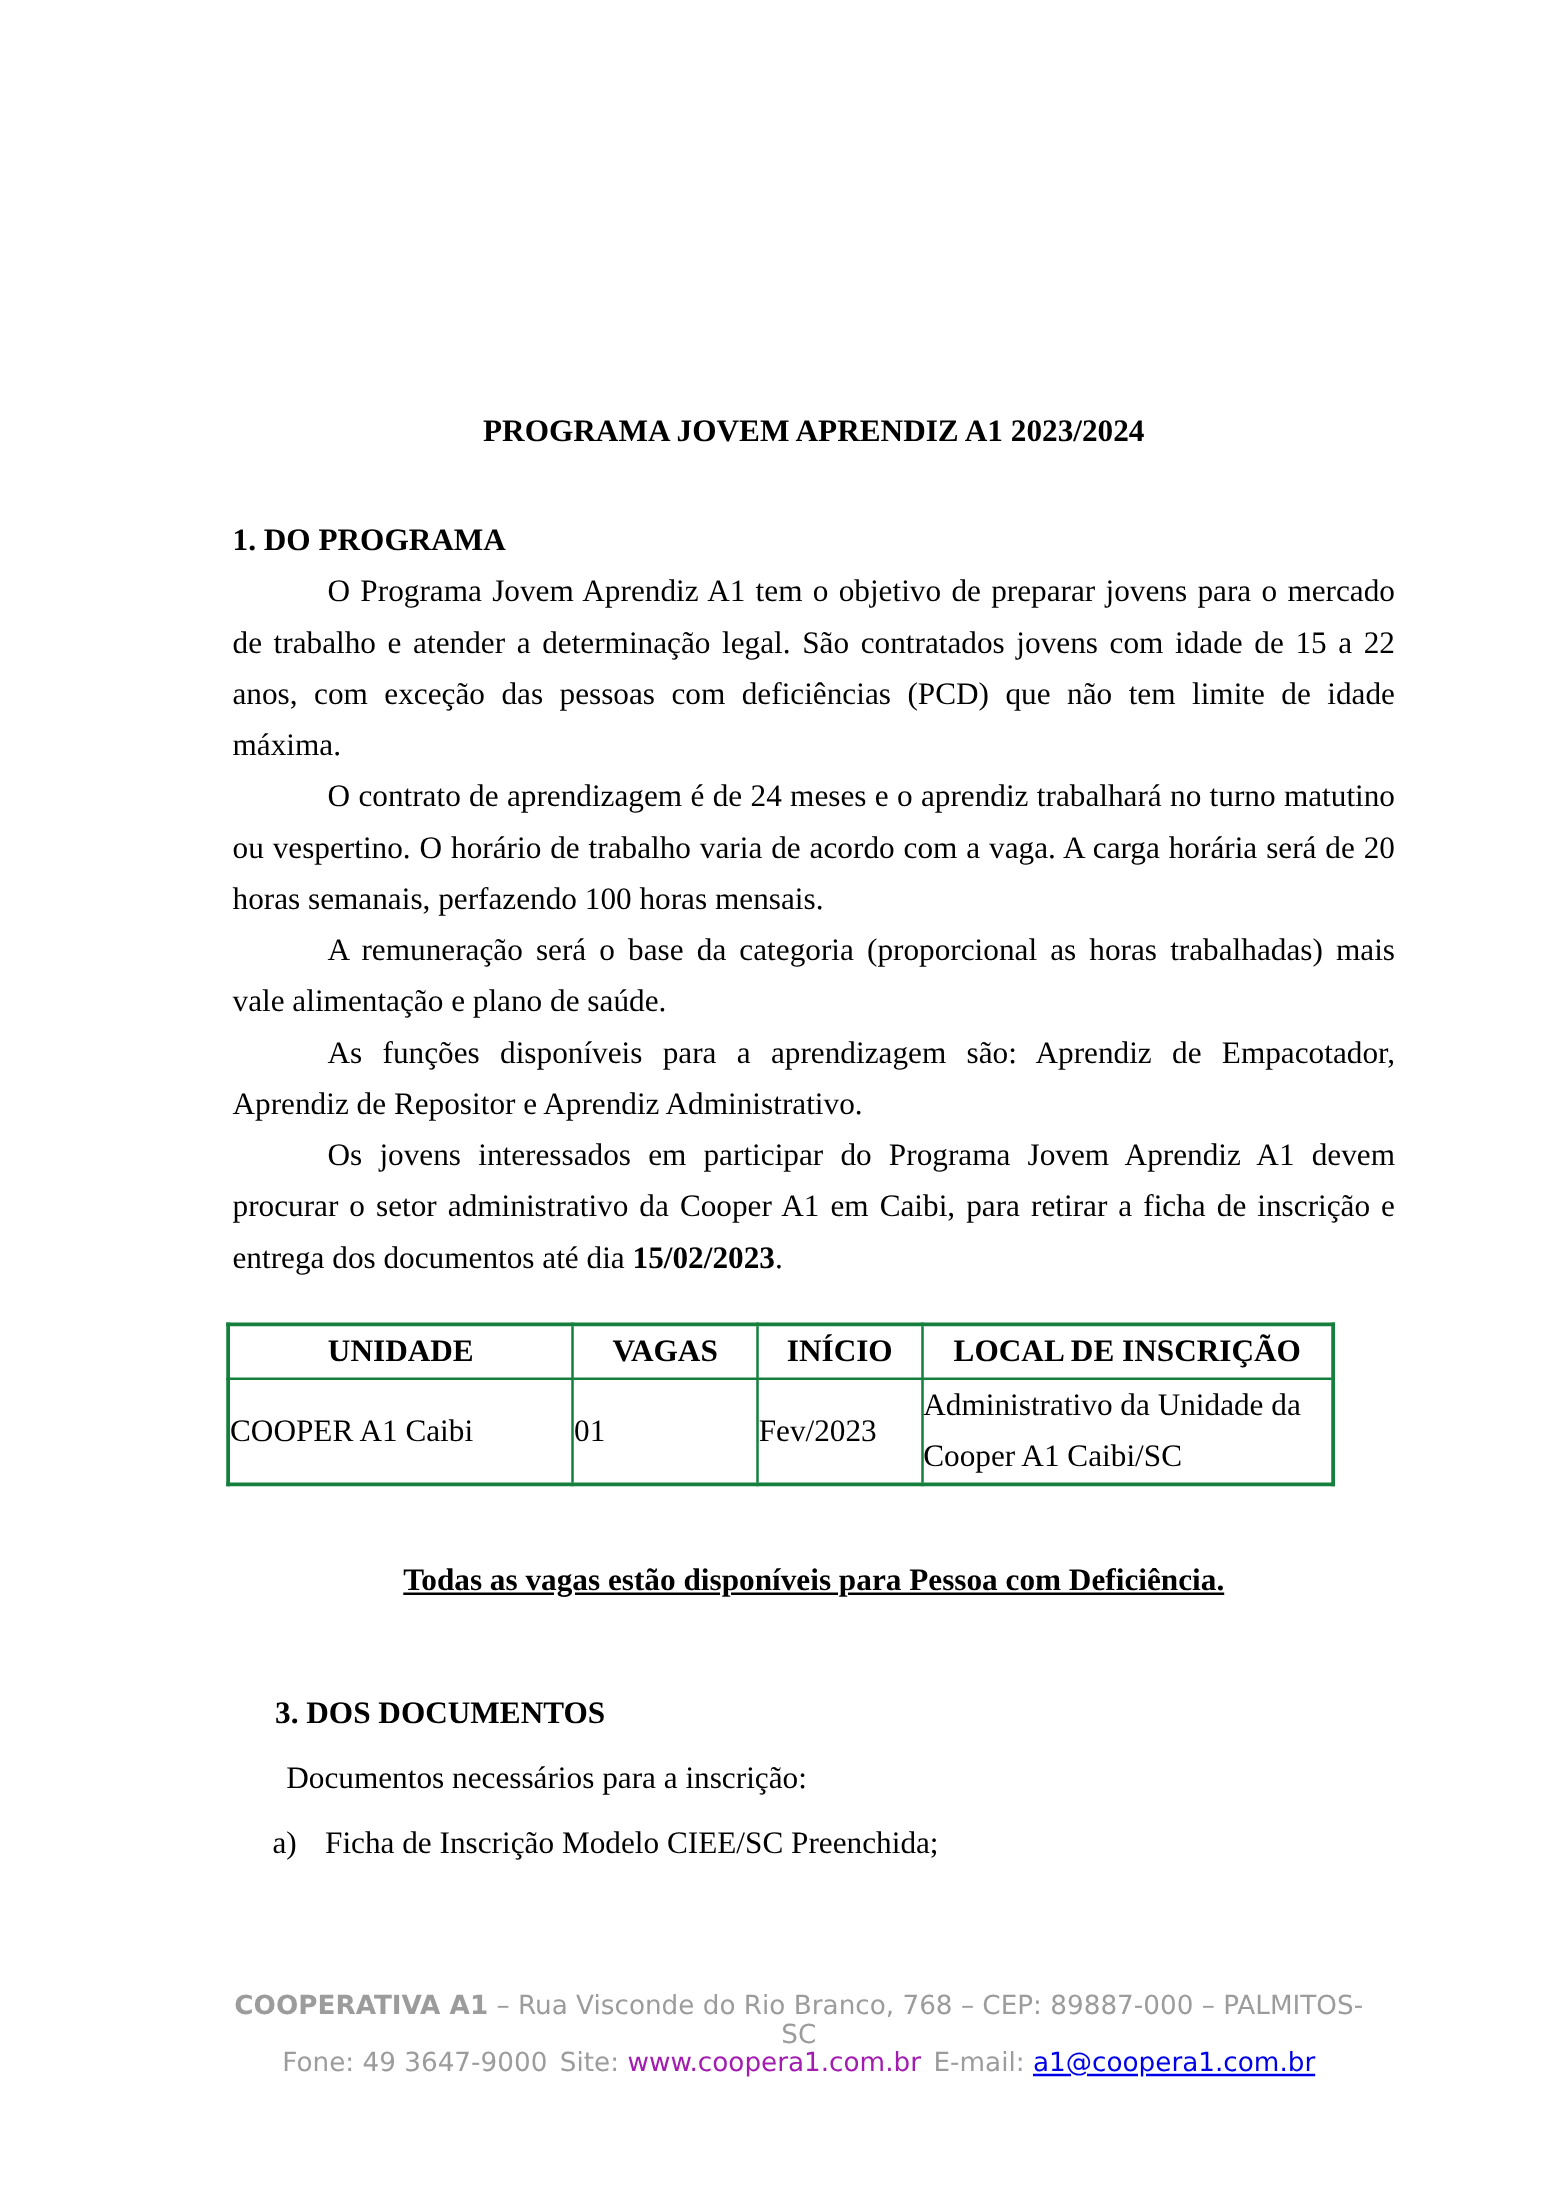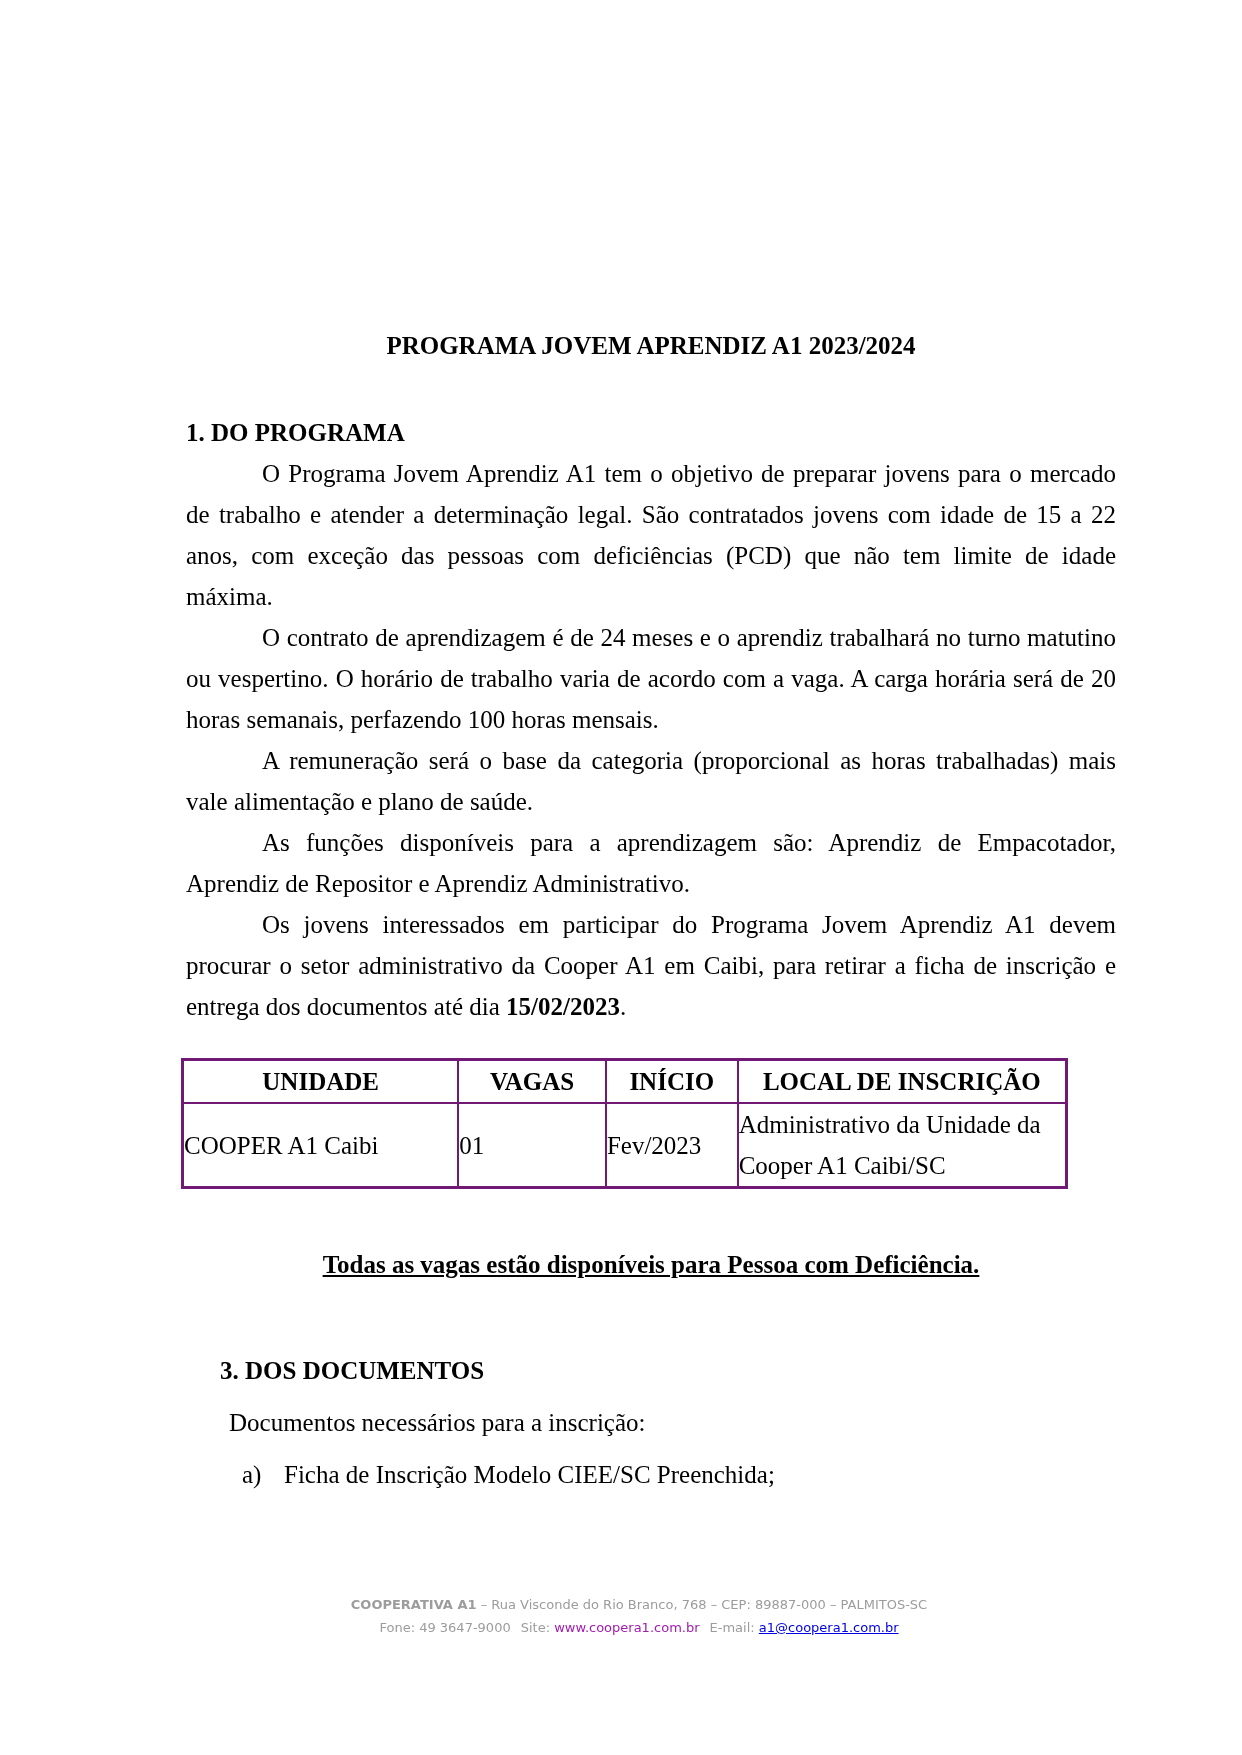--- a/index.html
+++ b/index.html
@@ -43,21 +43,21 @@
   }
   p.first-par { margin-top: 0; }
   .vagas-table {
     border-collapse: collapse;
     margin-top: 31px;
     margin-left: -5px;
     width: 887px;
     table-layout: fixed;
   }
   .vagas-table, .vagas-table th, .vagas-table td {
-    border: 2px solid #701a75;
+    border: 2px solid #15803d;
   }
   .vagas-table { border-width: 3px; }
   .vagas-table th {
     height: 31px;
     font-size: 25px;
     font-weight: bold;
     text-align: center;
     vertical-align: middle;
     padding: 0;
   }
@@ -75,29 +75,29 @@
   .col-vagas   { width: 16.7%; }
   .col-inicio  { width: 14.9%; }
   .col-local   { width: 37.2%; }
   .availability-note {
     margin-top: 55px;
     text-align: center;
     font-weight: bold;
     text-decoration: underline;
   }
   .docs-intro { margin-top: 11px; margin-left: 43px; }
-  .doc-list-item { margin-top: 11px; margin-left: 56px; }
+  .doc-list-item { margin-top: 11px; margin-left: 32px; }
   .item-marker { display: inline-block; width: 42px; }
   .footer {
     position: absolute;
     left: 174px;
     width: 930px;
     top: 1593px;
     font-family: "DejaVu Sans", sans-serif;
-    font-size: 13px;
+    font-size: 21px;
     line-height: 23px;
     color: #9c9c9c;
     text-align: center;
   }
   .footer .company { font-weight: bold; }
   .footer .seg { margin-left: 10px; }
   .footer .site-link {
     color: #a21caf;
     text-align: center;
   }

